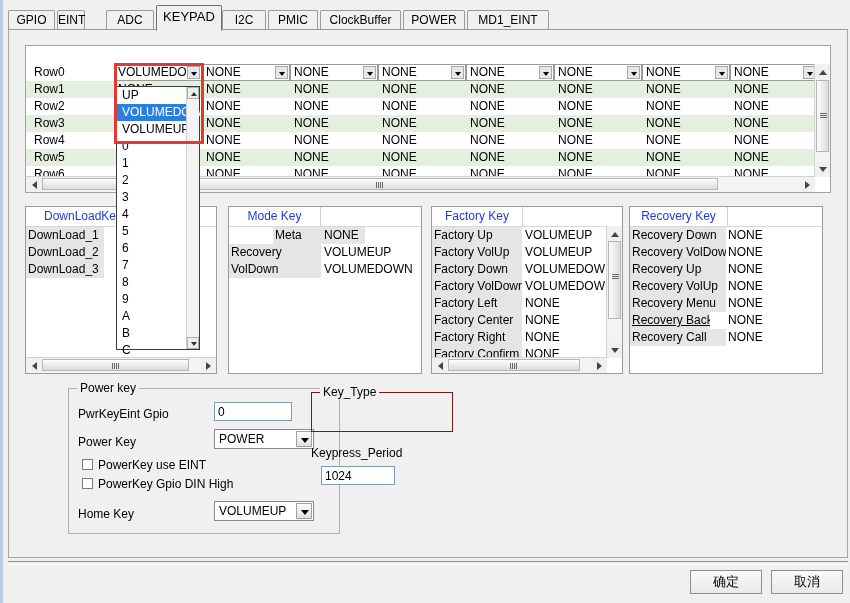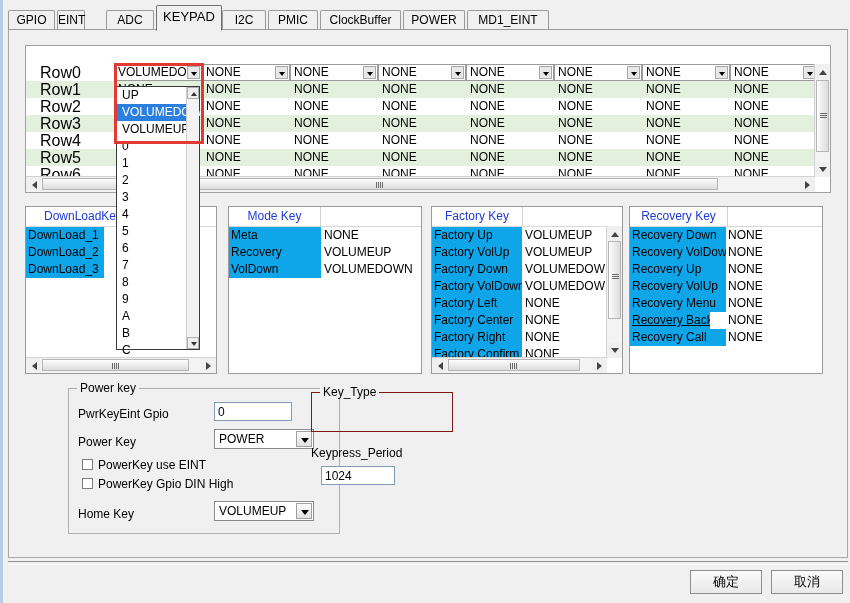--- a/index.html
+++ b/index.html
@@ -25,21 +25,21 @@
 
   
   .gridwrap{position:absolute;left:22px;top:45px;width:806px;height:148px;
             box-sizing:border-box;border:1px solid #a0a0a0;background:#fff;overflow:hidden;}
   .hdr{position:absolute;left:0;top:0;height:18px;width:100%;
        background:#fff;border-bottom:1px solid #d6d6d6;}
   .hdrcell{position:absolute;top:0;height:18px;line-height:18px;
            text-align:center;color:#1e3ad8;font-size:12px;
            border-right:1px solid #d0d0d0;box-sizing:border-box;background:#fff;}
   .rowlabel{position:absolute;left:0;width:88px;height:17px;line-height:17px;
-            padding-left:14px;box-sizing:border-box;font-size:16px;color:#000;}
+            padding-left:8px;box-sizing:border-box;font-size:12px;color:#000;}
   .grow{position:absolute;left:0;width:100%;height:17px;}
   .grow.alt{background:#e2f0dd;}
   .cell{position:absolute;height:17px;line-height:17px;font-size:12px;
         padding-left:4px;box-sizing:border-box;color:#000;}
   .editcell{position:absolute;height:17px;box-sizing:border-box;
             border:1px solid #9a9a9a;background:#fff;}
   .editcell .txt{position:absolute;left:3px;top:0;line-height:15px;font-size:12px;
                  white-space:nowrap;overflow:hidden;}
   .editcell .arrow{position:absolute;right:1px;top:1px;width:13px;height:13px;
                    background:#e8e8e8;border:1px solid #a8a8a8;box-sizing:border-box;}
@@ -91,21 +91,21 @@
           z-index:60;pointer-events:none;}
 
   
   .lp{position:absolute;box-sizing:border-box;border:1px solid #9a9a9a;background:#fff;overflow:hidden;}
   .lphdr{position:absolute;left:0;top:0;right:0;height:19px;background:#fff;
          border-bottom:1px solid #d8d8d8;}
   .lphdr .t{position:absolute;left:0;top:0;height:19px;line-height:19px;
             text-align:center;color:#1e3ad8;font-size:12px;border-right:1px solid #d0d0d0;box-sizing:border-box;}
   .lprow{position:absolute;left:0;height:17px;}
   .lpk{position:absolute;left:0;top:0;height:17px;line-height:17px;padding-left:2px;
-       box-sizing:border-box;background:#0ea5e9;font-size:12px;white-space:nowrap;overflow:hidden;}
+       box-sizing:border-box;background:#e5e5e5;font-size:12px;white-space:nowrap;overflow:hidden;}
   .lpv{position:absolute;top:0;height:17px;line-height:17px;font-size:12px;white-space:nowrap;}
 
   
   .gbox{position:absolute;box-sizing:border-box;border:1px solid #b0b0b0;}
   .gbox>.cap{position:absolute;top:-8px;left:8px;background:#f0f0f0;padding:0 3px;font-size:12px;}
   .gbox.red{border:1px solid #7a1a14;}
   .lbl{position:absolute;font-size:12px;line-height:14px;color:#000;}
   .tbox{position:absolute;box-sizing:border-box;border:1px solid #7f9db9;background:#fff;
         font-size:12px;line-height:17px;padding-left:3px;color:#000;}
   .combo{position:absolute;box-sizing:border-box;border:1px solid #8a8a8a;background:#fff;height:20px;}
@@ -317,21 +317,21 @@
     </div>
   </div>
 
   <div class="lp" style="left:225px;top:206px;width:194px;height:168px;">
     <div class="lphdr">
       <div class="t" style="left:0;width:92px;">Mode Key</div>
       <div class="t" style="left:92px;width:102px;border-right:none;"></div>
     </div>
     <div id="mkrows">
         <div class="lprow" style="top: 20px; width: 100%;">
-          <div class="lpk" style="width: 92px;">Meta</div>
+          <div class="lpk" style="width: 92px; margin-left: 44px;">Meta</div>
           <div class="lpv" style="left: 95px; right: 2px;">NONE</div>
         </div>
         <div class="lprow" style="top: 37px; width: 100%;">
           <div class="lpk" style="width: 92px;">Recovery</div>
           <div class="lpv" style="left: 95px; right: 2px;">VOLUMEUP</div>
         </div>
         <div class="lprow" style="top: 54px; width: 100%;">
           <div class="lpk" style="width: 92px;">VolDown</div>
           <div class="lpv" style="left: 95px; right: 2px;">VOLUMEDOWN</div>
         </div>

